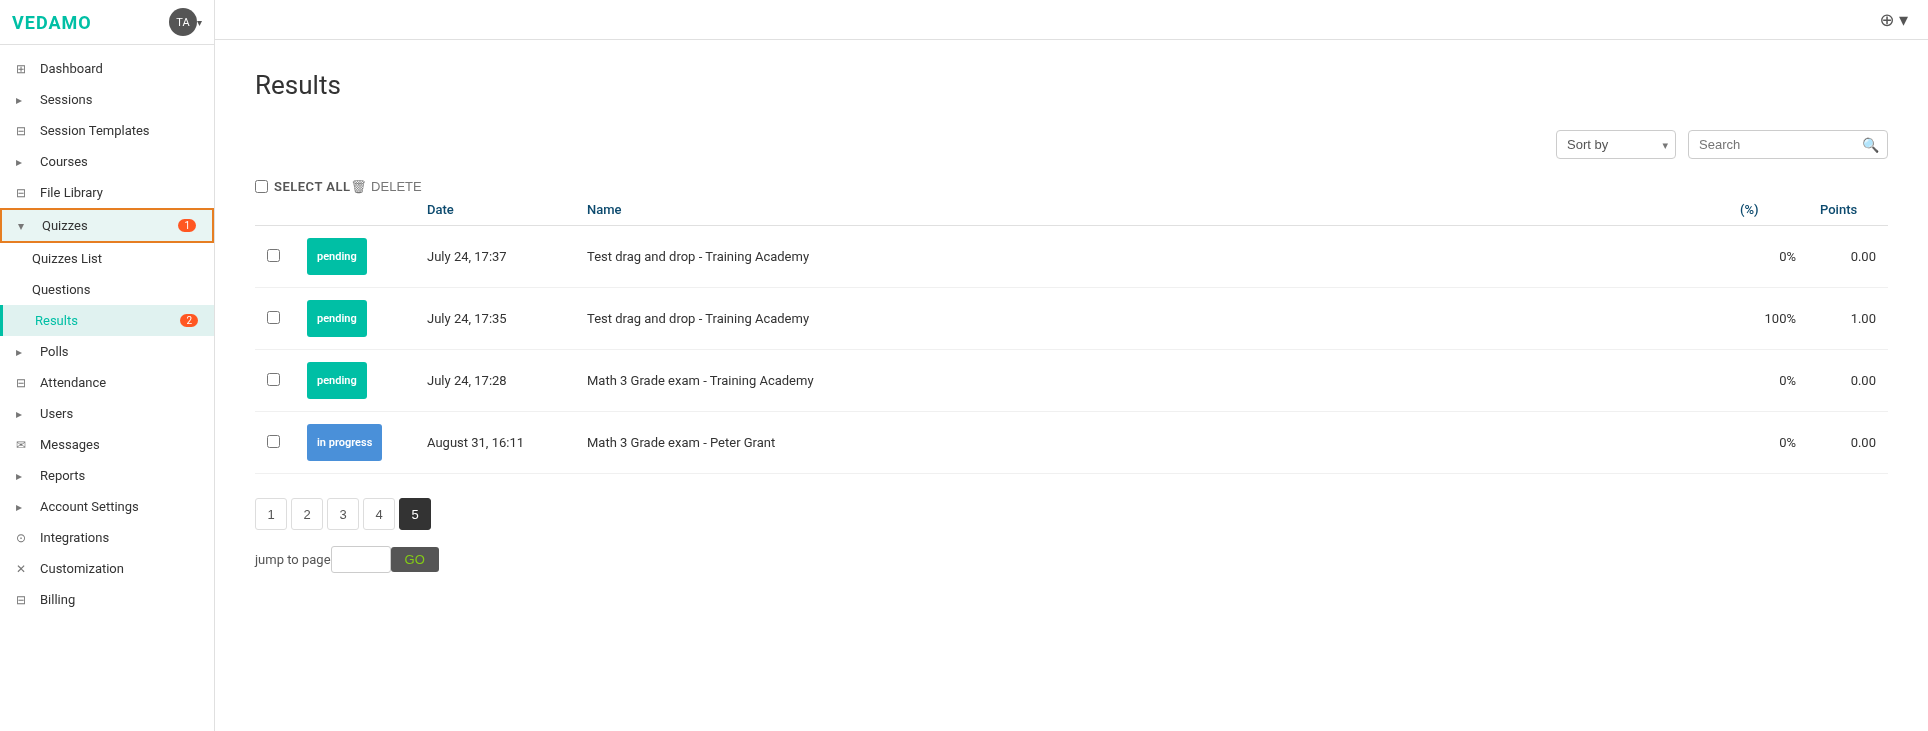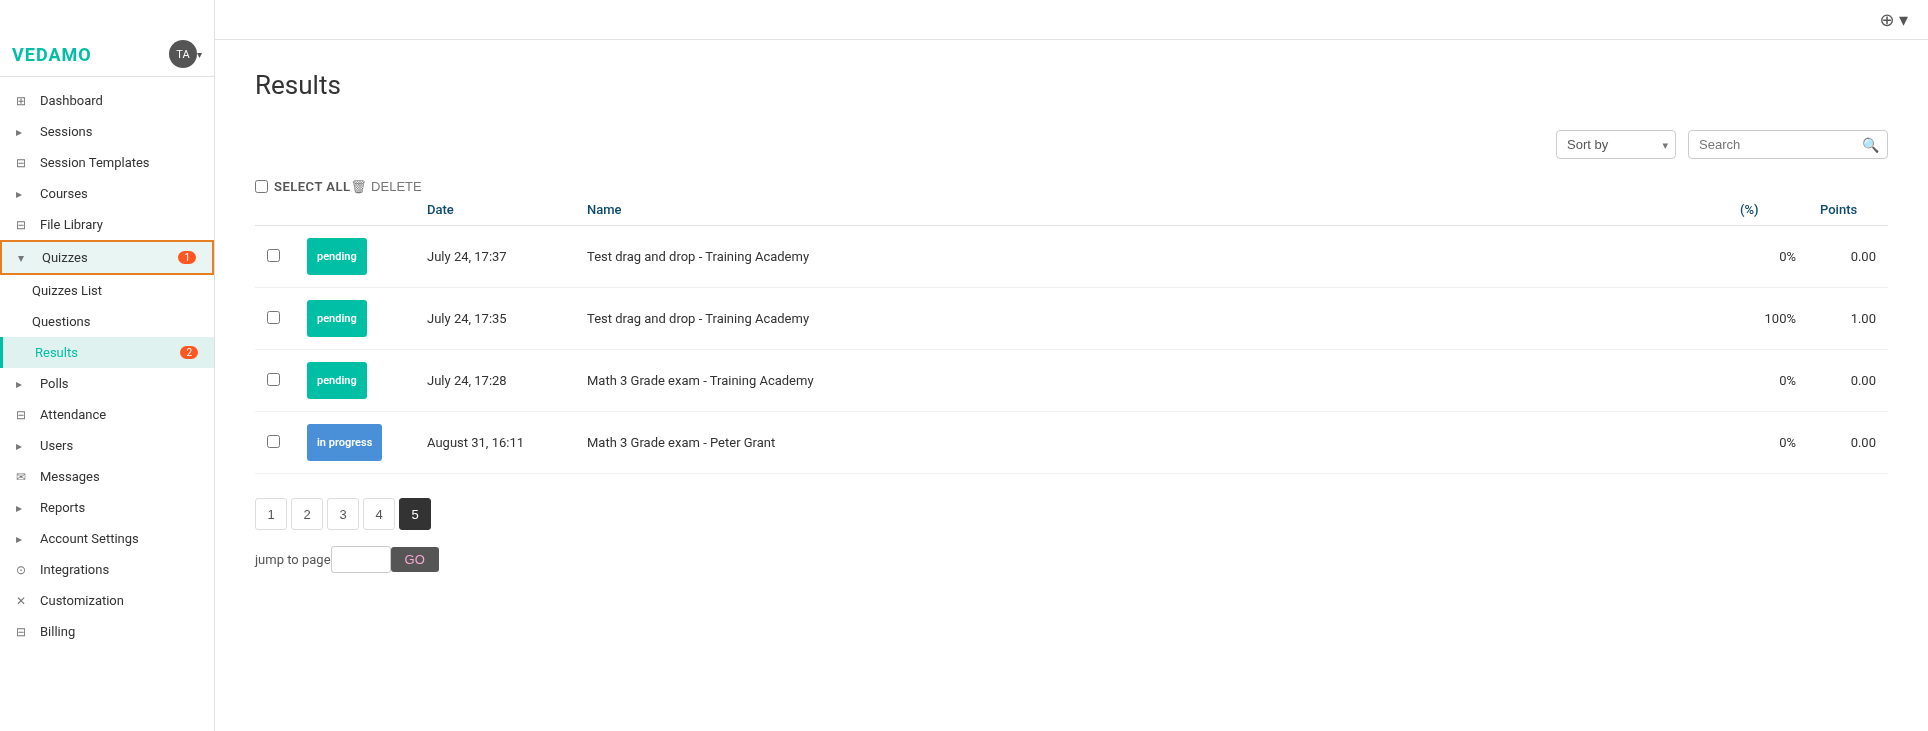--- a/index.html
+++ b/index.html
@@ -1,20 +1,20 @@
 <!DOCTYPE html>
 <html><head>
   <meta charset="utf-8">
   <style>
     * { box-sizing: border-box; margin: 0; padding: 0; }
     body { font-family: -apple-system, BlinkMacSystemFont, 'Segoe UI', Roboto, sans-serif; background: #f5f5f5; display: flex; height: 100vh; overflow: hidden; font-size: 14px; }
 
     
     .sidebar { width: 215px; background: #fff; border-right: 1px solid #e0e0e0; display: flex; flex-direction: column; overflow-y: auto; flex-shrink: 0; }
-    .sidebar-header { padding: 8px 12px; border-bottom: 1px solid #e0e0e0; display: flex; align-items: center; justify-content: space-between; min-height: 40px; margin-top: 32px; }
+    .sidebar-header { padding: 8px 12px; border-bottom: 1px solid #e0e0e0; display: flex; align-items: center; justify-content: space-between; min-height: 40px; }
     .logo { color: #00bfa5; font-size: 18px; font-weight: 700; letter-spacing: 1px; }
     .user-avatar { width: 28px; height: 28px; background: #555; border-radius: 50%; color: #fff; font-size: 11px; display: flex; align-items: center; justify-content: center; }
     .header-right { display: flex; align-items: center; }
     .header-chevron { font-size: 10px; color: #555; }
 
     .sidebar-nav { flex: 1; padding: 8px 0; }
     .nav-item { display: flex; align-items: center; padding: 8px 16px; cursor: pointer; color: #333; font-size: 13px; gap: 8px; position: relative; }
     .nav-item.active { background: #e8f5f3; border: 2px solid #e67e22; color: #333; }
     .nav-item.sub { padding-left: 32px; font-size: 13px; }
     .nav-item.sub-active { background: #e0f2f0; color: #00bfa5; border-left: 3px solid #00bfa5; }
@@ -61,21 +61,21 @@
     .badge-in-progress { background: #4a90d9; color: #fff; }
 
     
     .pagination { display: flex; align-items: center; gap: 4px; margin-top: 24px; }
     .page-btn { width: 32px; height: 32px; border: 1px solid #ddd; background: #fff; border-radius: 3px; display: flex; align-items: center; justify-content: center; cursor: pointer; font-size: 13px; color: #555; }
     .page-btn.active { background: #333; color: #fff; border-color: #333; }
 
     .jump-wrapper { display: flex; align-items: center; gap: 0; margin-top: 16px; }
     .jump-label { font-size: 13px; color: #555; }
     .jump-input { border: 1px solid #ccc; border-radius: 3px; padding: 5px 8px; width: 60px; font-size: 13px; }
-    .go-btn { background: #555; color: #f9a8d4; border: none; border-radius: 3px; padding: 5px 14px; font-size: 13px; cursor: pointer; }
+    .go-btn { background: #555; color: #84cc16; border: none; border-radius: 3px; padding: 5px 14px; font-size: 13px; cursor: pointer; }
 
     
     .badge-num { background: #ff5722; color: #fff; border-radius: 10px; padding: 1px 6px; font-size: 10px; margin-left: auto; }
   </style>
 </head>
 <body>
 
 <div class="sidebar">
   <div class="sidebar-header">
     <div class="logo">VEDAMO</div>

